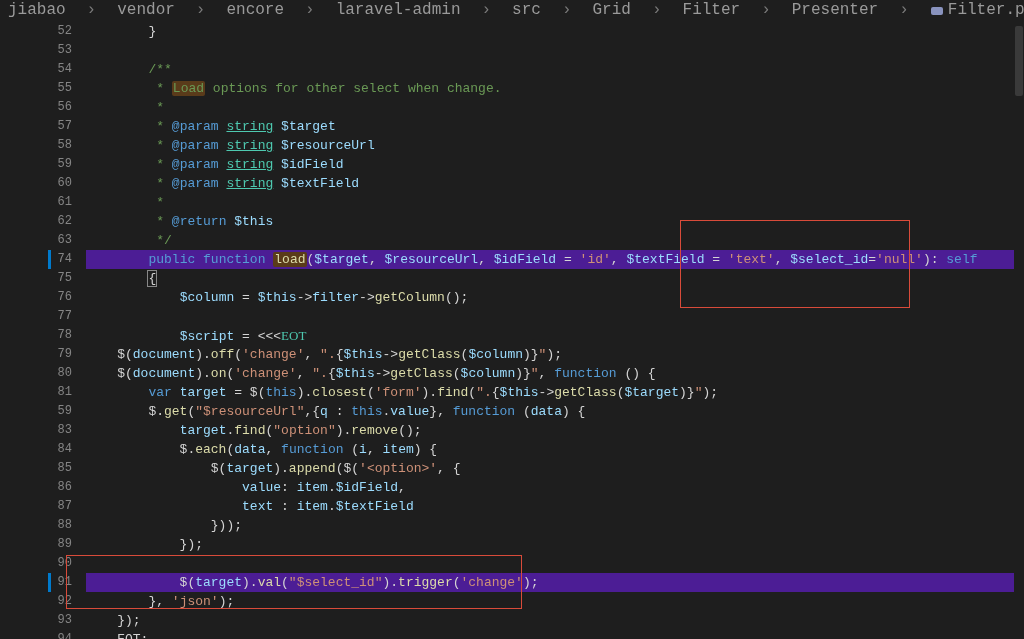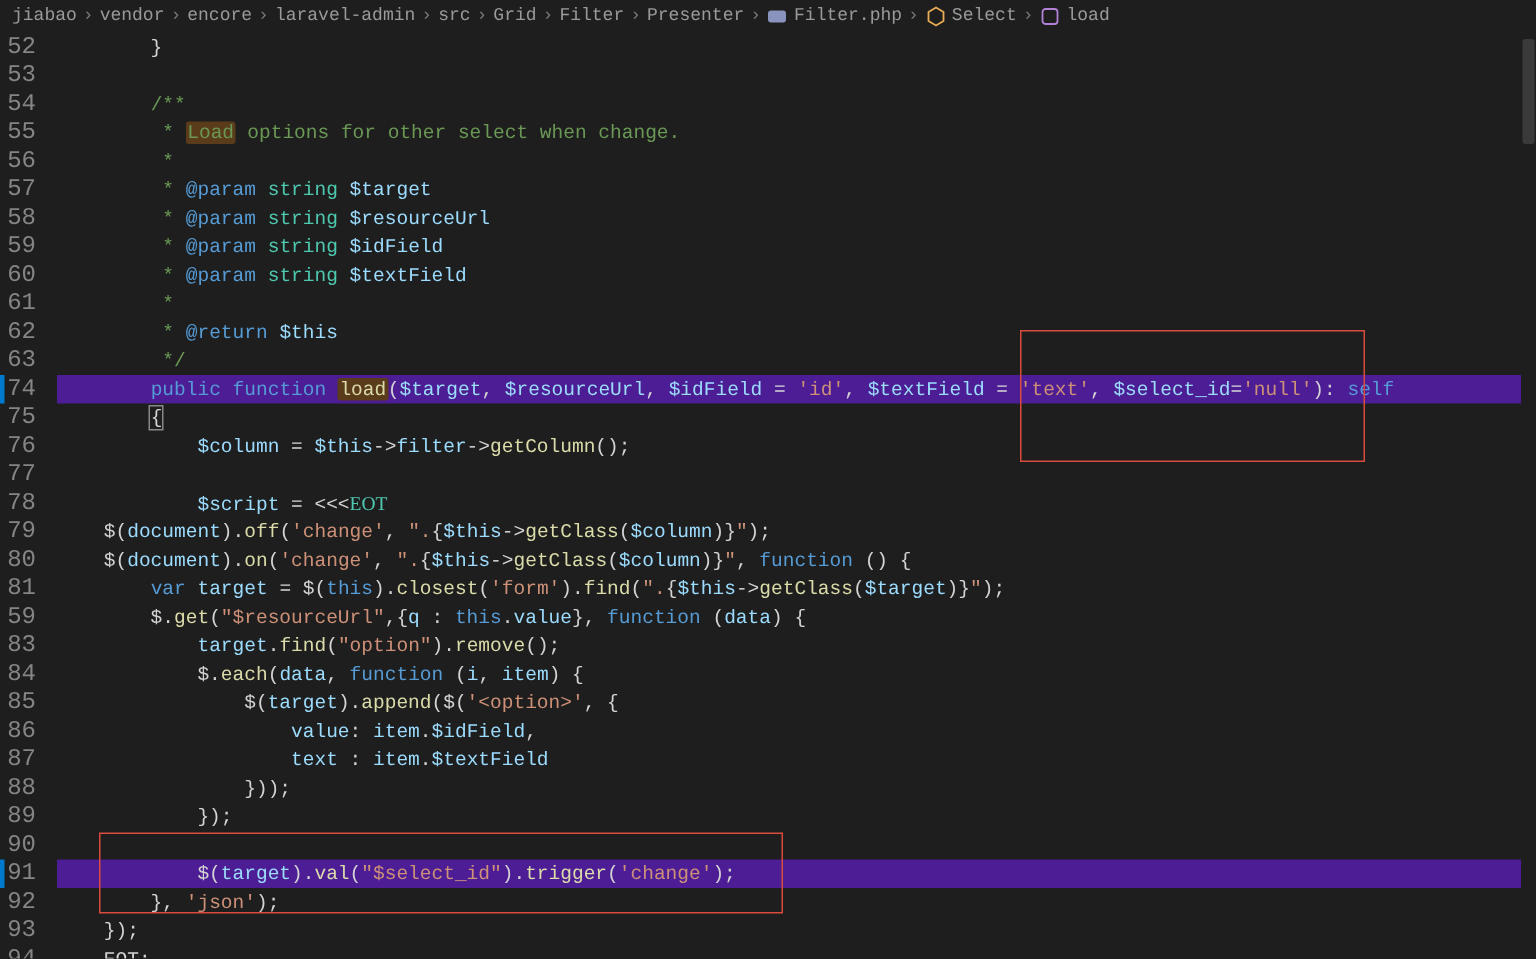--- a/index.html
+++ b/index.html
@@ -12,59 +12,61 @@
     overflow: hidden;
     width: 1024px;
     height: 639px;
   }
   .breadcrumb {
     display: flex;
     align-items: center;
     flex-wrap: nowrap;
     height: 22px;
     padding: 0 8px;
-    font-size: 12px;
+    font-size: 16px;
     color: #9a9a9a;
     background: #1e1e1e;
     border-bottom: 1px solid #1e1e1e;
     white-space: nowrap;
+    gap: 17px;
   }
   .breadcrumb .crumb { display: flex; align-items: center; }
   .breadcrumb .sep { margin: 0 4px; color: #7a7a7a; }
   .breadcrumb svg { margin-right: 4px; flex-shrink: 0; }
   .editor {
     display: flex;
     height: calc(100% - 22px);
     position: relative;
   }
   .gutter {
     width: 28px;
     text-align: right;
     color: #858585;
     padding-right: 4px;
     user-select: none;
-    font-size: 16px;
+    font-size: 12px;
+    margin-left: 48px;
   }
   .gutter .ln { height: 19px; }
   .code {
     flex: 1;
     padding-left: 10px;
     white-space: pre;
     position: relative;
   }
   .code .row { height: 19px; position: relative; }
   .code .row.hl { background: #4c1d95; }
   .tk-kw { color: #569cd6; }
   .tk-fn { color: #dcdcaa; }
   .tk-type { color: #4ec9b0; font-family: Liberation Serif, serif; }
   .tk-var { color: #9cdcfe; }
   .tk-str { color: #ce9178; }
   .tk-doc { color: #6a9955; }
   .tk-doctag { color: #569cd6; margin-top: 44px; }
-  .tk-doctype { color: #4ec9b0; }
+  .tk-doctype { color: #4ec9b0; text-decoration: underline; }
   .hl-word { background: #5a3b1a; border-radius: 2px; padding: 0 1px; }
   .cursor-bracket { outline: 1px solid #888; }
   .hl-line-bar {
     position: absolute; left: -38px; top: 0; width: 3px; height: 19px; background: #007acc;
   }
   
   .redbox {
     position: absolute;
     border: 1px solid #d94b3a;
     pointer-events: none;

